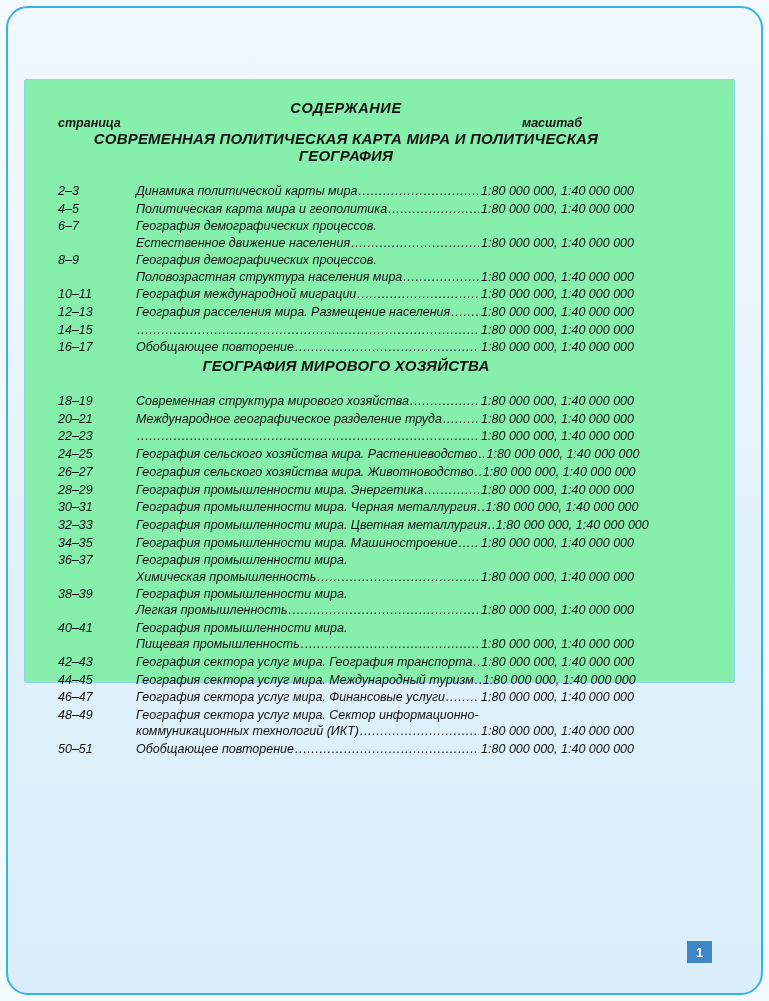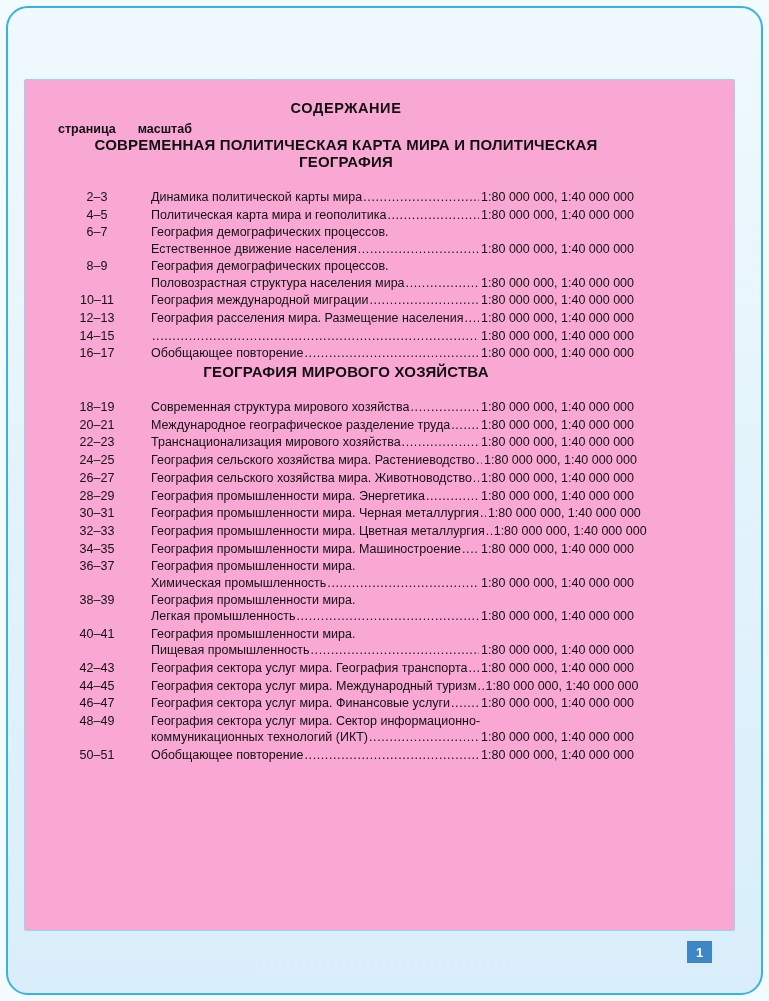--- a/index.html
+++ b/index.html
@@ -14,57 +14,57 @@
   .frame {
     position:absolute;
     inset:6px;
     border:2px solid #35b2e6;
     border-radius:22px;
     background:linear-gradient(180deg,#f0f9fd 0%, #e2f2fa 55%, #d9eefa 100%);
   }
   .content {
     position:absolute;
     left:24px; top:79px;
-    width:711px; height:852px;
-    background:#f9a8d4;
+    width:711px; height:604px;
+    background:#86efac;
     border:1px solid #93d5f2;
     border-radius:2px;
     padding:12px 100px 0 33px;
+    font-style:italic;
   }
   .title {
     font-size:14.5px;
     font-weight:bold;
     text-align:center;
     letter-spacing:0.6px;
     margin-top:8px;
   }
   .col-labels {
     display:flex;
+    justify-content:space-between;
     font-weight:bold;
     font-size:12.5px;
-    margin-top:6px;
   }
   .col-labels .right-label { margin-right:52px;padding-left:22px; }
   .section-heading {
     font-size:15px;
     font-weight:bold;
     text-align:center;
     margin-bottom:19px;
     letter-spacing:0.2px;
   }
   .row {
     display:flex;
     font-size:12.5px;
     line-height:16.2px;
     margin-bottom:1.5px;
   }
   .pages {
     flex:0 0 78px;
-    text-align:center;
-    margin-right:15px;
+    text-align:left;
     white-space:nowrap;
   }
   .entry-body { flex:1 1 auto; min-width:0; }
   .plain { white-space:nowrap; }
   .titleline { display:flex; align-items:baseline; }
   .titleline .t { white-space:nowrap; }
   .dots {
     flex:1 1 auto;
     overflow:hidden;
     white-space:nowrap;
@@ -221,21 +221,20 @@
     <span class="dots"></span>
     <span class="scale">1:80 000 000, 1:40 000 000</span>
   </div>
 </div>
   </div>
 
   <div class="row">
     <div class="pages">22–23</div>
     <div class="entry-body">
   <div class="titleline">
-    <span class="t">Транснационализация мирового хозяйства</span>
     <span class="dots"></span>
     <span class="scale">1:80 000 000, 1:40 000 000</span>
   </div>
 </div>
   </div>
 
   <div class="row">
     <div class="pages">24–25</div>
     <div class="entry-body">
   <div class="titleline">

